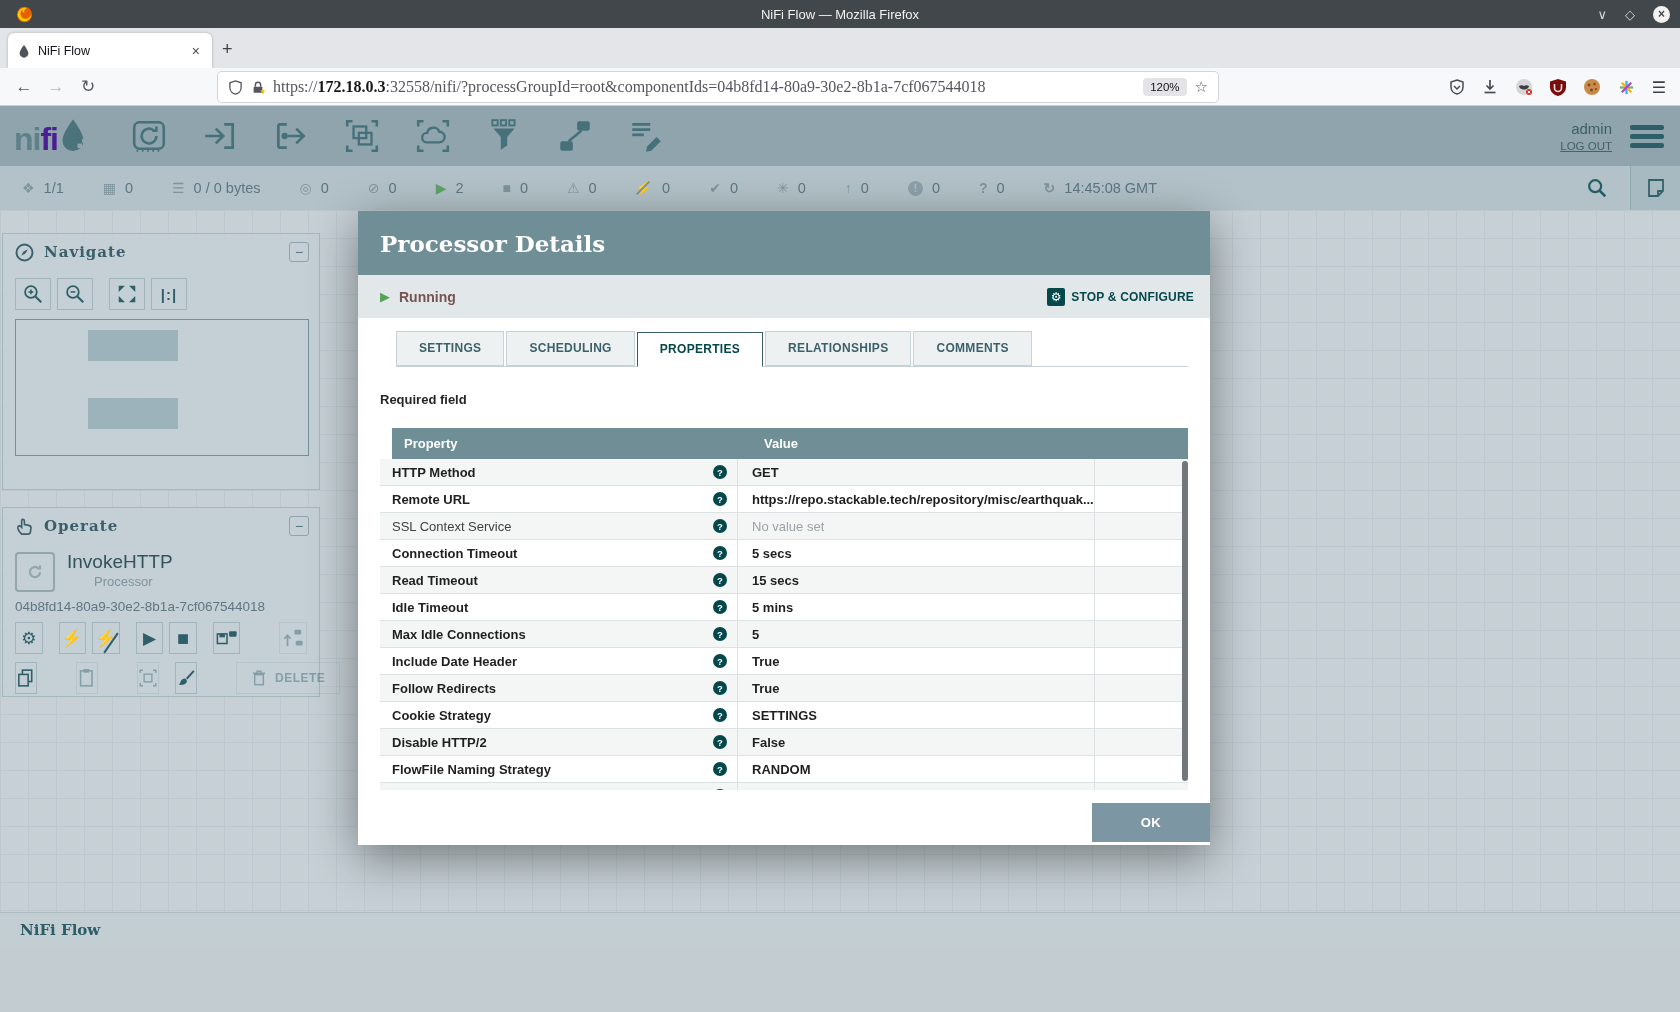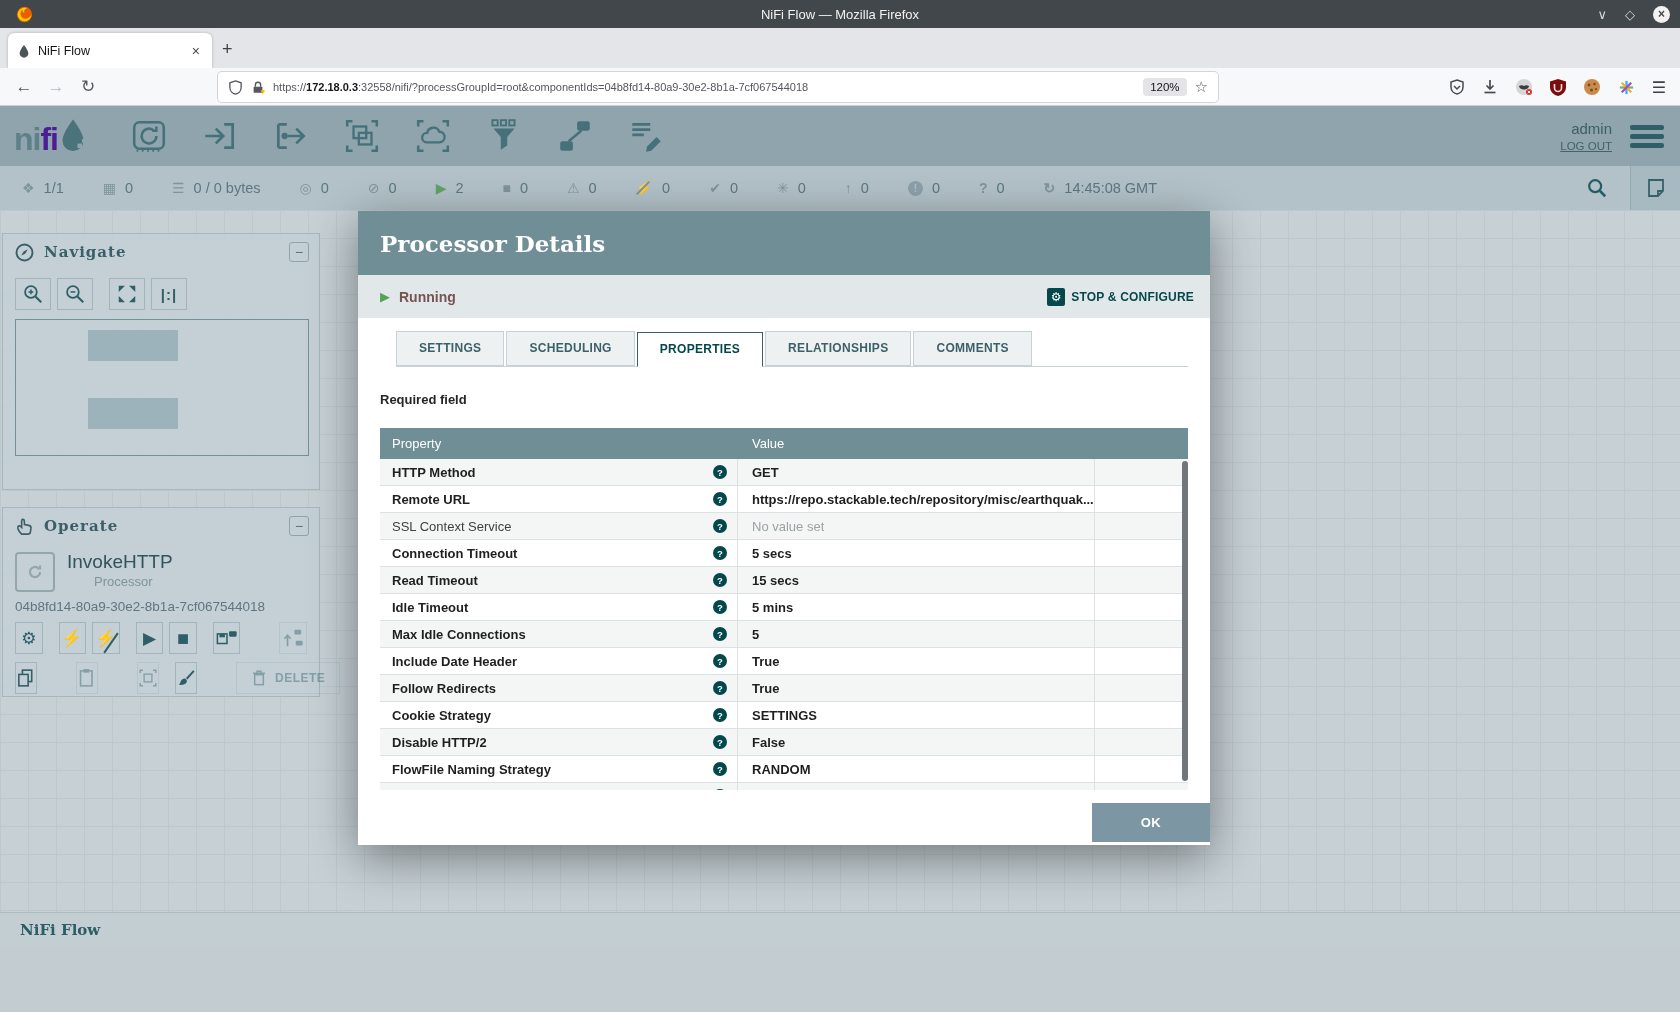--- a/index.html
+++ b/index.html
@@ -23,21 +23,21 @@
   .tab-close { color:#4a4a4f; font-size:14px; padding:0 3px; }
   .newtab { position:absolute; left:222px; top:12px; font-size:18px; color:#3f4043; line-height:18px; }
 
   .navbar { position:absolute; top:68px; left:0; width:100%; height:38px; background:#f7f8f9; border-bottom:1px solid #ccced2;
     display:flex; align-items:center; }
   .nav-btn { font-size:17px; color:#55565e; width:32px; text-align:center; }
   .nav-btn.disabled { color:#b8b9c0; }
   .urlbar { position:absolute; left:218px; top:4px; width:1000px; height:30px; background:#fff; border-radius:4px;
     box-shadow:0 0 0 1px #d4d4d8; display:flex; align-items:center; padding:0 10px; }
   .urlbar .uicon { margin-right:8px; flex:0 0 auto; }
-  .url-text { font-size:11px; color:#55565f; flex:1; white-space:nowrap; overflow:hidden; }
+  .url-text { font-size:16px; color:#55565f; flex:1; white-space:nowrap; overflow:hidden;font-family:Liberation Serif, serif; }
   .url-host { color:#17171b; font-weight:bold; }
   .zoom-badge { background:#e4e4e7; border-radius:4px; font-size:11.5px; color:#15141a; padding:3px 7px; margin:0 8px; }
   .star { font-size:15px; color:#55565e; }
   .ext-icons { position:absolute; right:14px; top:0; height:38px; display:flex; align-items:center; gap:17px; }
   .hamburger { font-size:16px; color:#3f4043; }
 
   
   .nifi-header { position:absolute; top:106px; left:0; width:100%; height:60px; background:#8fa4ac;
     display:flex; align-items:center; }
   .nifi-logo { display:flex; align-items:flex-end; margin-left:14px; }
@@ -116,21 +116,21 @@
   .gearbox { width:18px; height:18px; background:#04484b; border-radius:2px; color:#fff; font-size:12px;
     display:flex; align-items:center; justify-content:center; }
   .stopcfg-label { font-size:12px; font-weight:bold; color:#04484b; letter-spacing:.2px; }
   .dlg-body { padding:0 22px; position:relative; }
   .dlg-tabs { display:flex; gap:2px; margin-top:13px; border-bottom:1px solid #c6d2d6; align-items:flex-end;margin-left:16px; }
   .dtab { height:35px; line-height:33px; padding:0 22px; background:#edf1f2; border:1px solid #c6d2d6;
     font-size:12px; font-weight:bold; color:#3c6069; letter-spacing:.3px; }
   .dtab.active { background:#fff; border-color:#3a5d65; border-bottom:1px solid #fff; margin-bottom:-1px; color:#04484b; }
   .required-label { margin-top:25px; font-size:13px; font-weight:bold; color:#262626; }
   .prop-table { margin-top:21px; width:808px; height:362px; overflow:hidden; position:relative; }
-  .pt-header { height:31px; background:#6f8e96; display:flex; color:#fff; font-size:13px; font-weight:normal; align-items:center; }
+  .pt-header { height:31px; background:#6f8e96; display:flex; color:#fff; font-size:13px; font-weight:bold; align-items:center;margin-left:12px; }
   .pt-header .h1 { width:358px; padding-left:12px; }
   .pt-header .h2 { padding-left:14px; }
   .prow { display:flex; height:27px; border-bottom:1px solid #dce1e3; align-items:center; font-size:13px; background:#fff; }
   .prow:nth-child(even) { background:#f4f6f6; }
   .pcell { width:358px; height:100%; border-right:1px solid #dce1e3; display:flex; align-items:center; padding:0 10px 0 12px; }
   .pname { font-weight:bold; color:#1f1f1f; }
   .pname.opt { font-weight:normal; color:#404040; }
   .help { margin-left:auto; width:14px; height:14px; border-radius:50%; background:#04484b; color:#fff; font-size:9.5px;
     font-weight:bold; display:flex; align-items:center; justify-content:center; }
   .vcell { width:357px; height:100%; border-right:1px solid #dce1e3; display:flex; align-items:center; padding-left:14px; }

